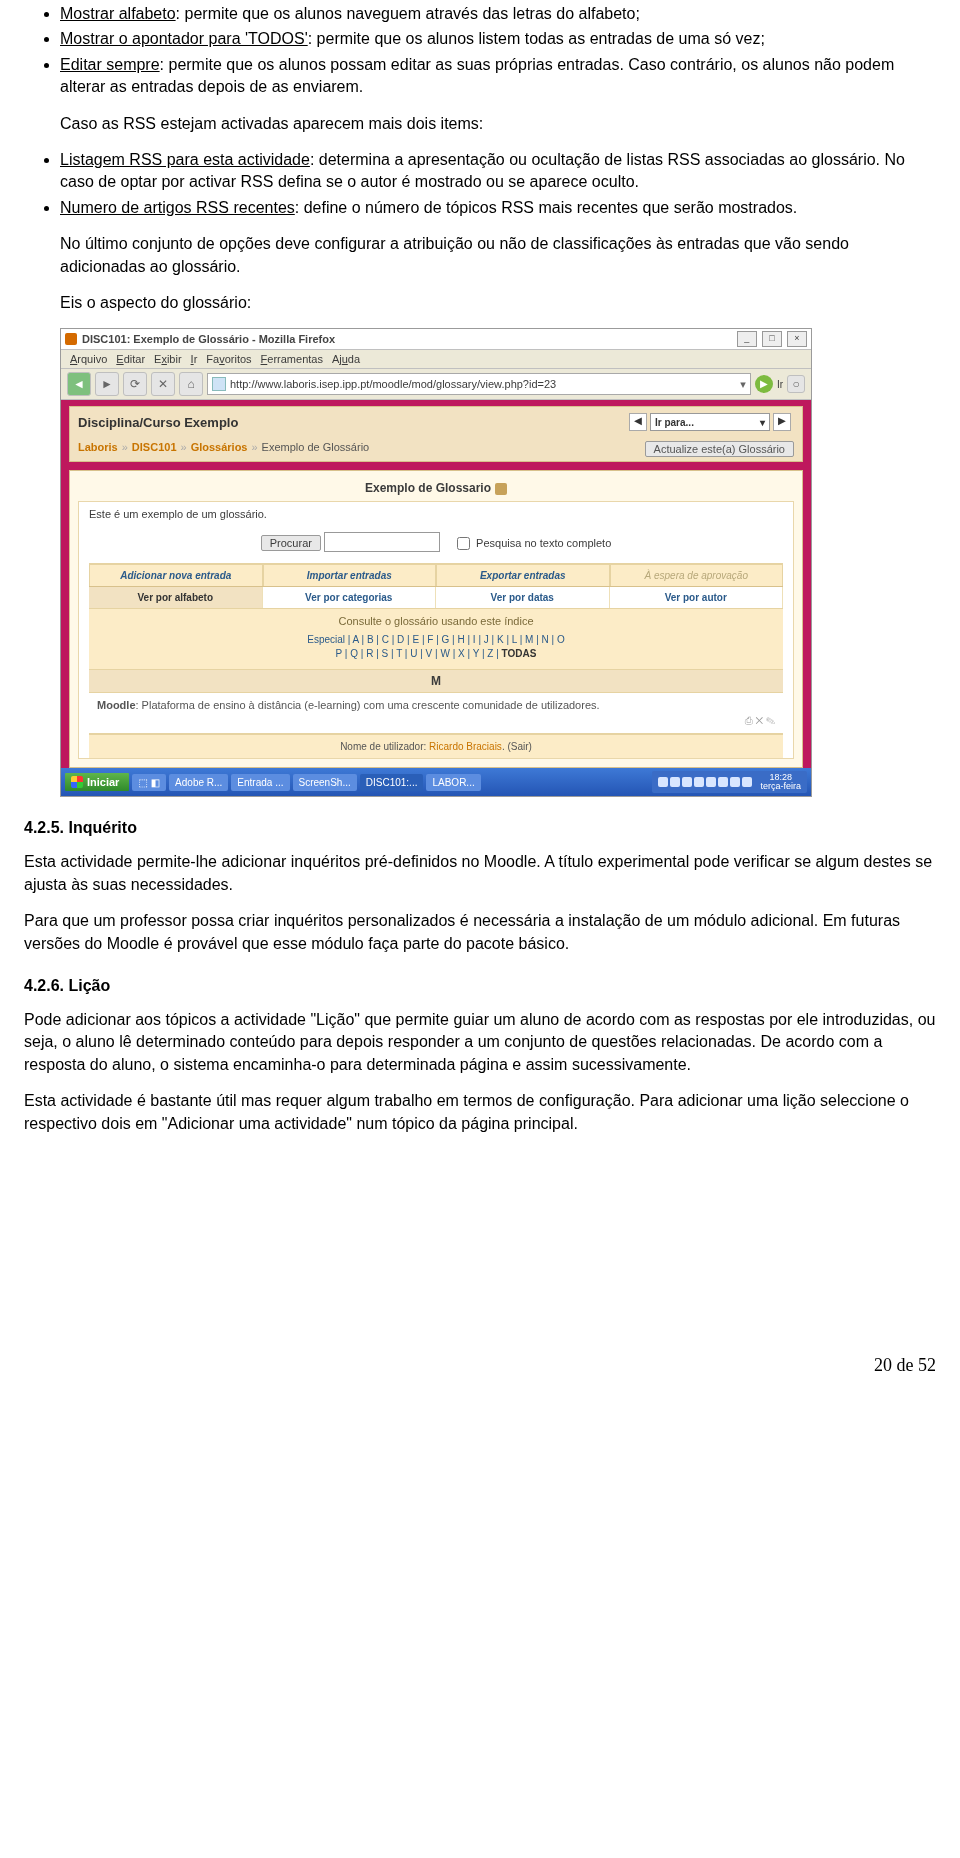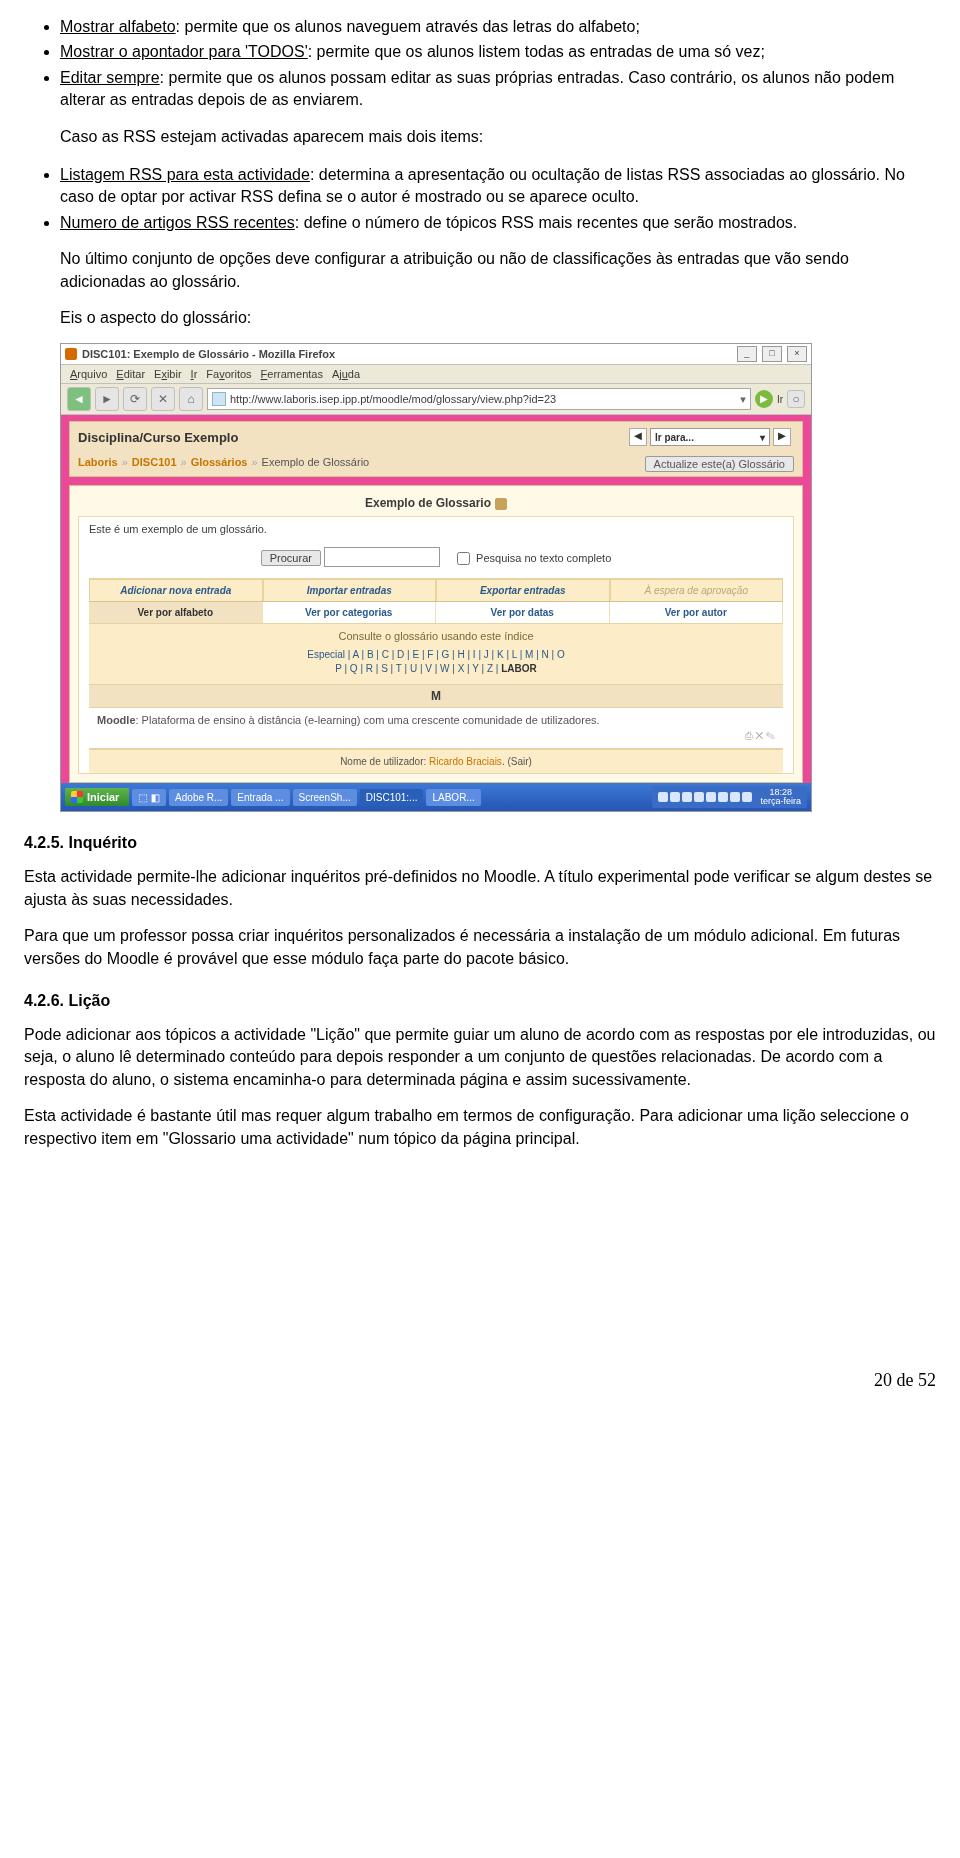--- a/index.html
+++ b/index.html
@@ -5,21 +5,21 @@
   body {
     font-family: Verdana, Geneva, sans-serif;
     font-size: 16px;
     color: #000;
     background: #fff;
     margin: 0;
     padding: 0 24px 40px 24px;
     width: 912px;
   }
   ul.doc-list {
-    margin: 16px 0 14px 0;
+    margin: 3px 0 14px 0;
     padding-left: 36px;
   }
   ul.doc-list li {
     margin: 3px 0;
     line-height: 1.4;
   }
   .uline { text-decoration: underline; }
   p.doc-p {
     margin: 0 0 14px 36px;
     line-height: 1.4;
@@ -121,21 +121,21 @@
   .go-btn {
     width: 18px; height: 18px;
     border-radius: 50%;
     background: #7dbb3f;
     color: #fff;
     font-size: 10px;
     text-align: center;
     line-height: 18px;
   }
   .content-area {
-    background: #ec4899;
+    background: #be185d;
     padding: 6px 8px 0 8px;
   }
   .course-head {
     background: #f2e2c2;
     padding: 6px 8px;
     display: flex;
     align-items: center;
     font-weight: bold;
     font-size: 13px;
     color: #333;
@@ -440,21 +440,21 @@
         </div>
         <div class="tabsrow2">
           <div class="tab2 active">Ver por alfabeto</div>
           <div class="tab2">Ver por categorias</div>
           <div class="tab2">Ver por datas</div>
           <div class="tab2">Ver por autor</div>
         </div>
         <div class="index-box">Consulte o glossário usando este índice</div>
         <div class="alpha-row">
           <span>Especial | A | B | C | D | E | F | G | H | I | J | K | L | M | N | O</span><br>
-          <span>P | Q | R | S | T | U | V | W | X | Y | Z | </span><b>LABOR</b>
+          <span>P | Q | R | S | T | U | V | W | X | Y | Z | </span><b>TODAS</b>
         </div>
         <div class="letter-head">M</div>
         <div class="entry">
           <b>Moodle</b><span>: Plataforma de ensino à distância (e-learning) com uma crescente comunidade de utilizadores.</span>
         </div>
         <div class="entry-actions">⎙ ✕ ✎</div>
         <div class="footer-user">
           <span>Nome de utilizador: </span><a>Ricardo Braciais</a><span>. (Sair)</span>
         </div>
       </div>
@@ -490,15 +490,15 @@
     </div>
   </div>
 </div>
 
 <h3 class="doc-h3">4.2.5. Inquérito</h3>
 <p class="doc-p0">Esta actividade permite-lhe adicionar inquéritos pré-definidos no Moodle. A título experimental pode verificar se algum destes se ajusta às suas necessidades.</p>
 <p class="doc-p0">Para que um professor possa criar inquéritos personalizados é necessária a instalação de um módulo adicional. Em futuras versões do Moodle é provável que esse módulo faça parte do pacote básico.</p>
 
 <h3 class="doc-h3">4.2.6. Lição</h3>
 <p class="doc-p0">Pode adicionar aos tópicos a actividade "Lição" que permite guiar um aluno de acordo com as respostas por ele introduzidas, ou seja, o aluno lê determinado conteúdo para depois responder a um conjunto de questões relacionadas. De acordo com a resposta do aluno, o sistema encaminha-o para determinada página e assim sucessivamente.</p>
-<p class="doc-p0">Esta actividade é bastante útil mas requer algum trabalho em termos de configuração. Para adicionar uma lição seleccione o respectivo item em "Glossario uma actividade" num tópico da página principal.</p>
+<p class="doc-p0">Esta actividade é bastante útil mas requer algum trabalho em termos de configuração. Para adicionar uma lição seleccione o respectivo dois em "Adicionar uma actividade" num tópico da página principal.</p>
 
 <div class="page-num">20 de 52</div>
 
 </body></html>

